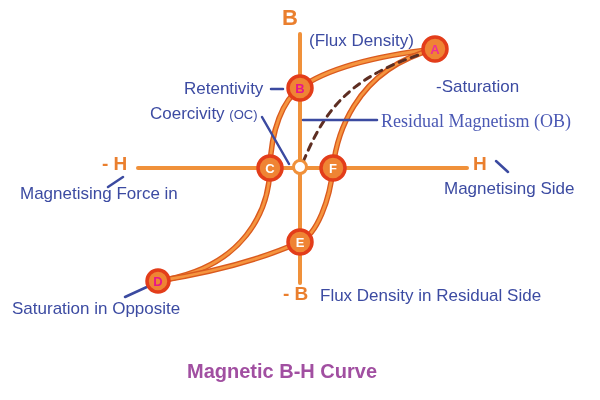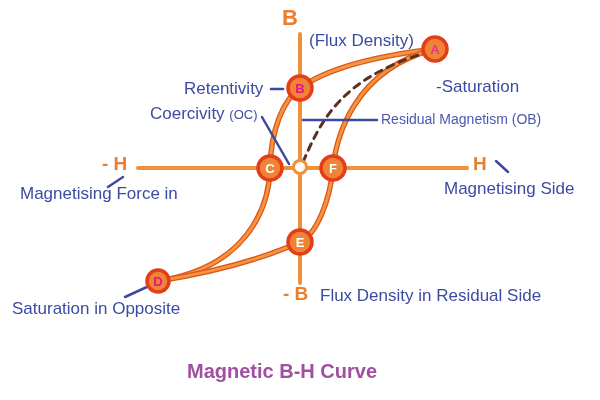--- a/index.html
+++ b/index.html
@@ -7,21 +7,21 @@
     position:relative;width:600px;height:400px;background:#ffffff;overflow:hidden;
     font-family:"Liberation Sans",sans-serif;
   }
   #diagram-svg{position:absolute;left:0;top:0;}
   .lbl{position:absolute;line-height:1.18;white-space:nowrap;}
   .blue{color:#3c4ba2;}
   .blue-light{color:#4a58b4;}
   .orange{color:#ea7f2e;font-weight:bold;}
   .purple{color:#a14fa1;}
   .f17{font-size:17px;}
-  .f14{font-size:14px;}
+  .f14{font-size:18px;font-family:Liberation Serif, serif;}
   .f13{font-size:13px;}
   .f19{font-size:19px;}
   .f22{font-size:22px;}
   .f20{font-size:20px;}
   .title{left:0;top:360px;width:564px;text-align:center;font-weight:600;}
   
   .pos-b{left:282px;top:5px;}
   .pos-flux{left:309px;top:9px;margin-top:22px;}
   .pos-saturation{left:436px;top:37px;margin-top:40px;}
   .pos-retentivity{left:184px;top:79px;}

